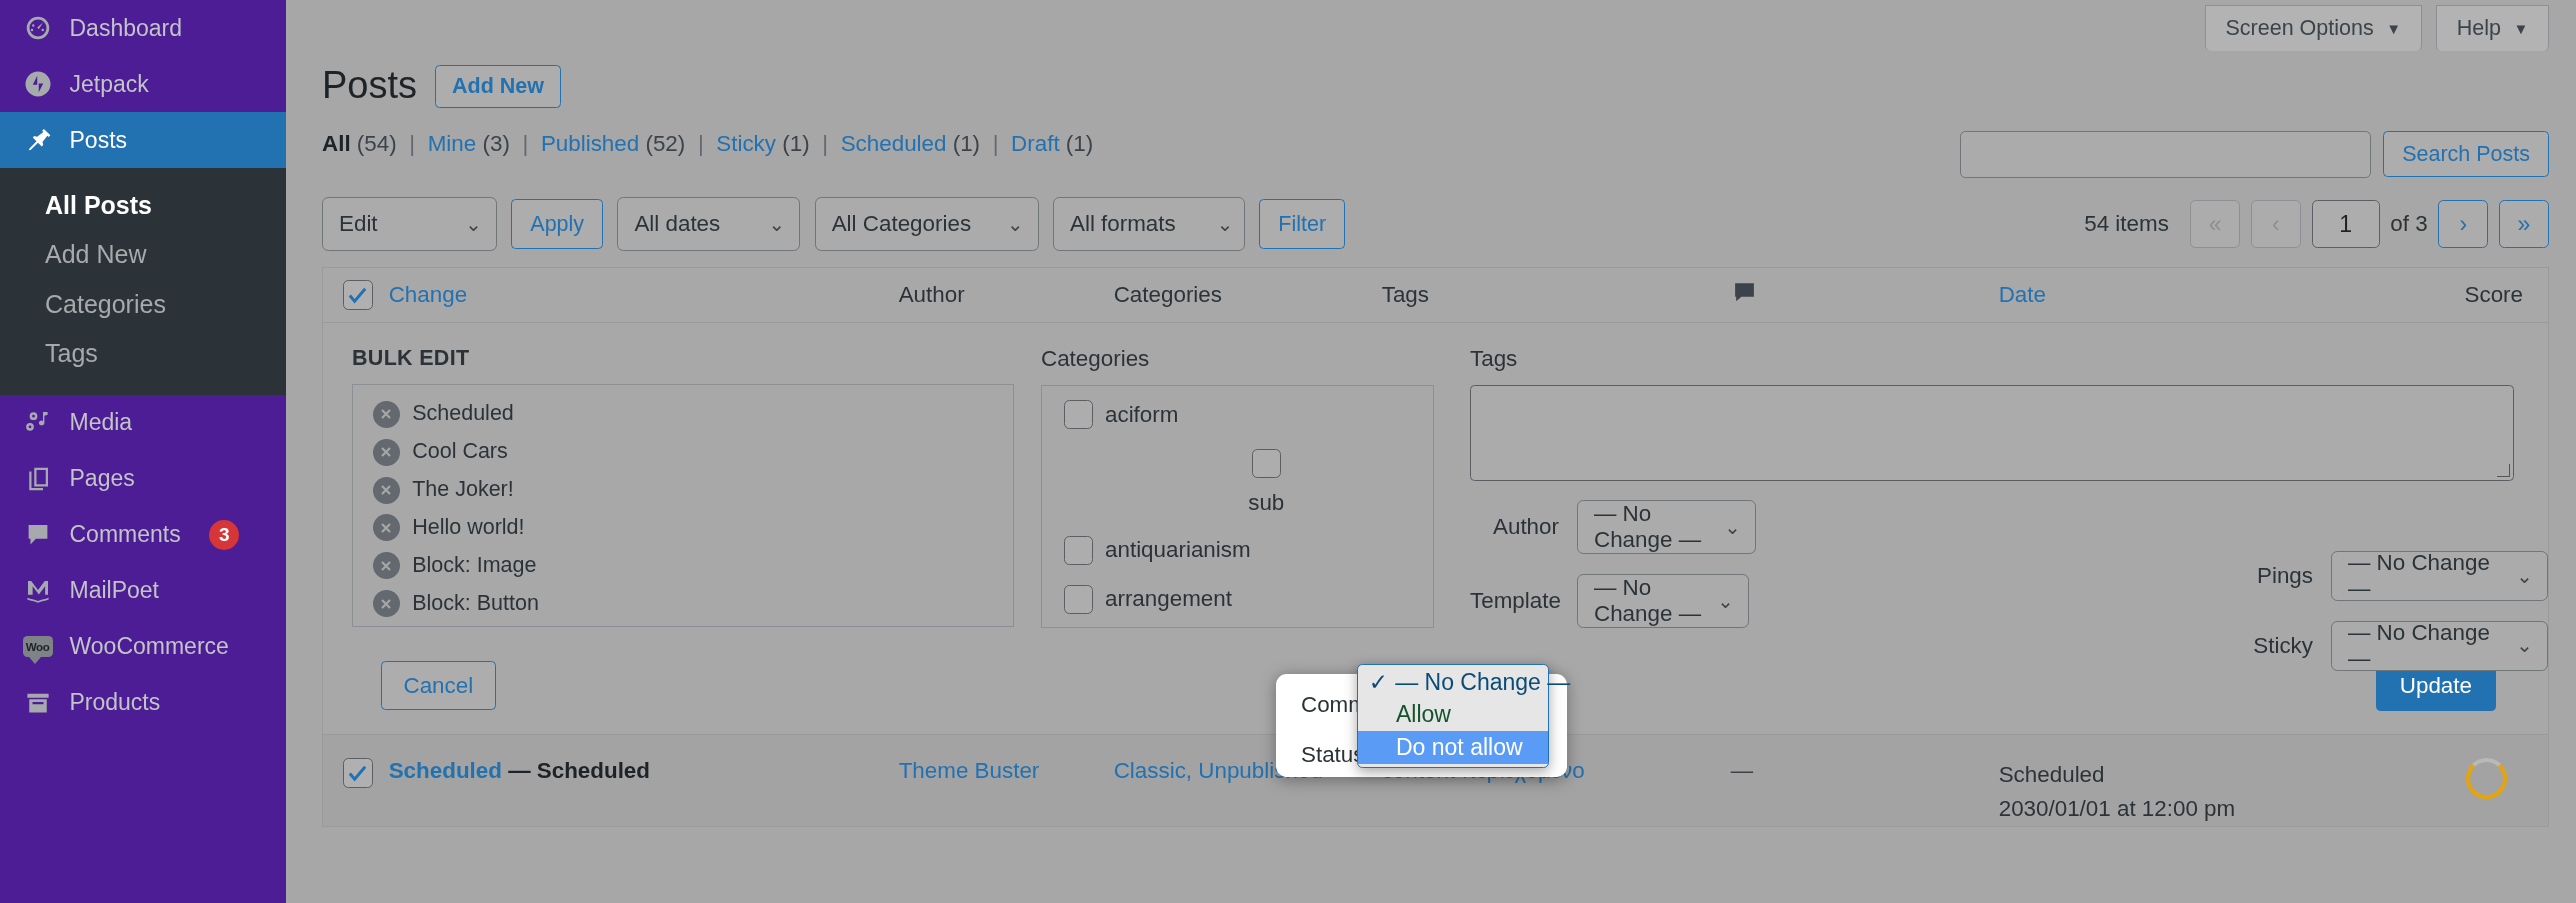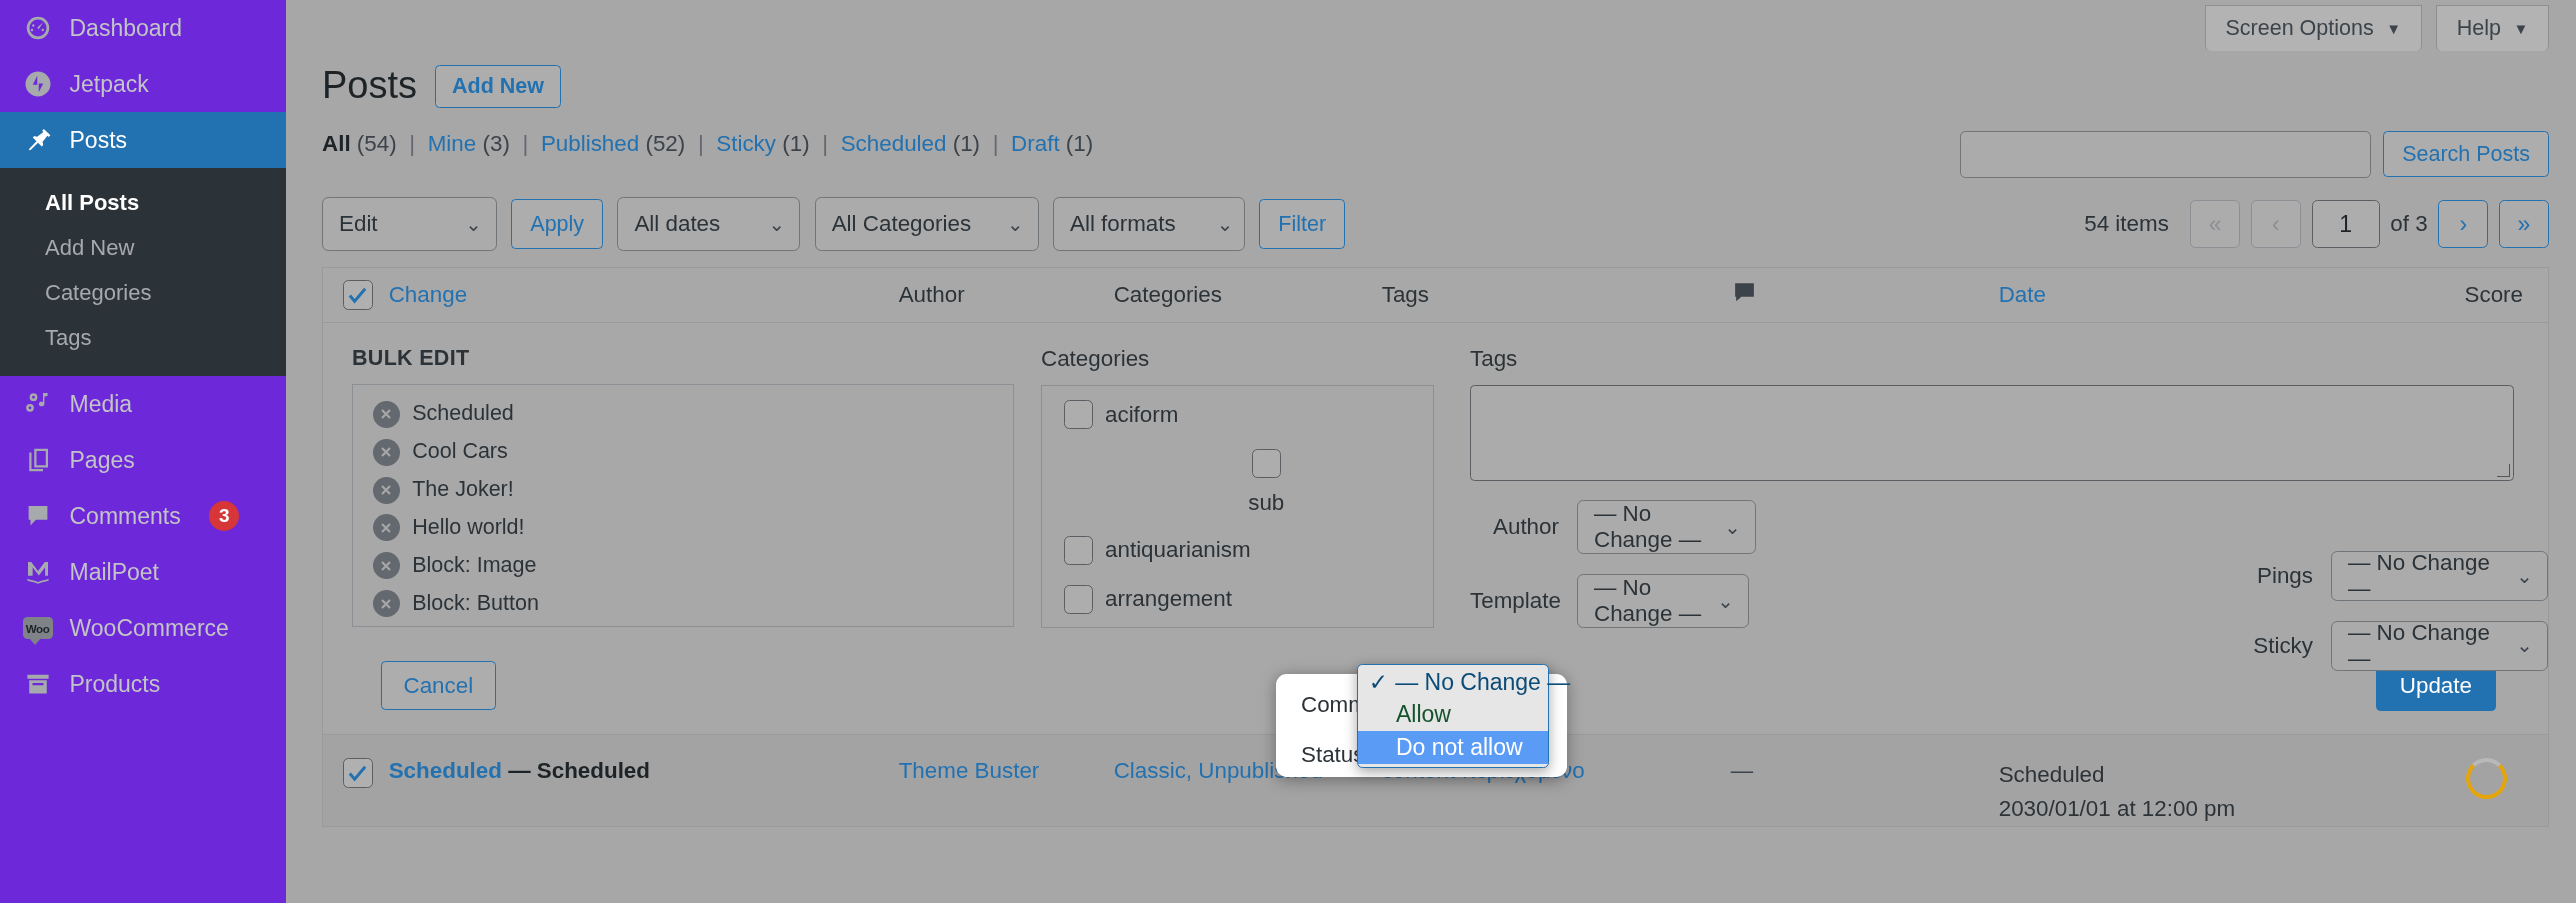--- a/index.html
+++ b/index.html
@@ -9,41 +9,41 @@
     font-family: "Liberation Sans", sans-serif;
     background: #a7a7a7;
     overflow: hidden;
     position: relative;
   }
   
   .page { position:absolute; inset:0; display:flex; }
 
   
   .sidebar {
-    width: 286px; min-width:286px; background:#6d28d9; color:#c3c4c7;
+    width: 286px; min-width:286px; background:#4c1d95; color:#c3c4c7;
     position:relative; height:903px;
   }
   .menu-item {
     display:flex; align-items:center; gap:16px;
     height:56px; padding-left:21.5px; font-size:23px; color:#c3c4c7;
     position:relative;
   }
   .menu-item.current { background:#2271b1; color:#fff; }
   .menu-item.current .mi-ico svg { fill:#fff; }
   .menu-item.current::after{
     content:""; position:absolute; right:-14.3px; top:50%; transform:translateY(-50%);
     width:0;height:0; border-top:14.3px solid transparent; border-bottom:14.3px solid transparent;
     border-right:14.3px solid #a7a7a7;
   }
   .mi-ico { width:32px; height:32px; display:flex; align-items:center; justify-content:center; flex:0 0 32px;}
   .mi-ico svg { width:30px; height:30px; fill:#a7aaad; }
   .mi-label { white-space:nowrap; }
   .submenu { background:#2c3338; padding:12.5px 0 16px 0; }
   .submenu-item {
-    padding:5.4px 0 5.4px 45px; font-size:22px; color:#a7aaad; line-height:1.55;
+    padding:5.4px 0 5.4px 45px; font-size:25px; color:#a7aaad; line-height:1.55;
   }
   .submenu-item.current { color:#fff; font-weight:bold; }
   .badge {
     display:inline-flex; align-items:center; justify-content:center;
     min-width:30px; height:30px; border-radius:15px; background:#d63638;
     color:#fff; font-size:19px; font-weight:600; margin-left:12.5px; padding:0 9px;
   }
   .woo-ico { width:30px;height:21.5px;background:#7f8388; border-radius:4.5px; position:relative;
              font-size:11.6px; color:#1d2327; display:flex;align-items:center;justify-content:center;
              font-weight:bold; letter-spacing:-0.4px;}

